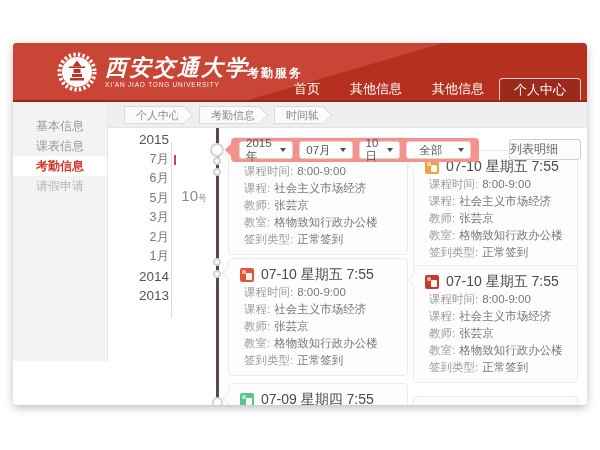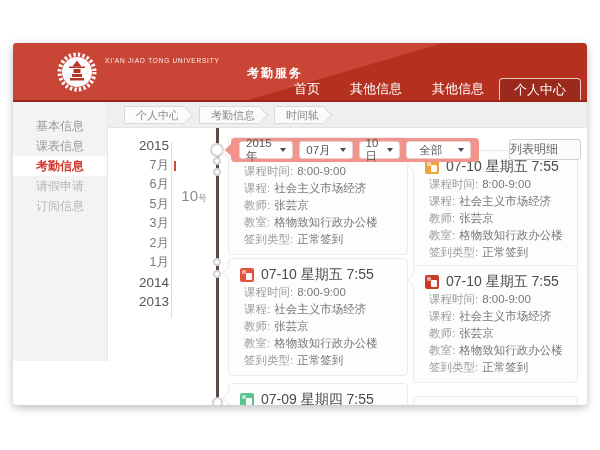--- a/index.html
+++ b/index.html
@@ -35,21 +35,21 @@
 
   
   .bcrow{position:absolute;left:95px;top:59px;width:479px;height:26px;background:#efefef;
       border-bottom:1px solid #e3e3e3;box-sizing:border-box;display:flex;align-items:center;padding-left:16px;}
   .chip{position:relative;background:#fbfbfb;border:1px solid #d9d9d9;border-right:none;height:16px;
       line-height:16px;padding:0 4px 0 11px;font-size:11px;color:#888;margin-right:15px;}
   .chip::after{content:"";position:absolute;right:-6px;top:2.4px;width:10.5px;height:10.5px;background:#fbfbfb;
       border-top:1px solid #d9d9d9;border-right:1px solid #d9d9d9;transform:rotate(45deg);}
 
   
-  .months{position:absolute;left:110px;top:93px;width:46px;}
+  .months{position:absolute;left:110px;top:87px;width:46px;}
   .m-row{position:relative;height:19.5px;line-height:19.5px;text-align:right;font-size:12.5px;color:#777;}
   .m-row.yr{font-size:13.5px;color:#555;}
   .m-tick{position:absolute;right:-7px;top:5px;width:2.5px;height:10px;background:#cf4a3c;}
   .m-sep{position:absolute;left:158px;top:99px;width:1px;height:176px;background:#ddd;}
   .axis{position:absolute;left:203px;top:85px;width:3px;height:277px;background:#5c4a42;}
   .node{position:absolute;background:#fff;border:2px solid #d4d4d4;border-radius:50%;box-sizing:border-box;}
   .day-label{position:absolute;width:36px;text-align:right;color:#8c8c8c;margin-top:44px;}
   .day-num{font-size:15px;}
   .day-suffix{font-size:9px;}
 
@@ -99,37 +99,37 @@
         <circle cx="20" cy="20" r="15" fill="#fff"></circle>
         <g fill="#b93325">
           <polygon points="20,8.5 24.5,14.5 15.5,14.5"></polygon>
           <rect x="12" y="14.5" width="16" height="1.5"></rect>
           <rect x="16.5" y="17" width="7" height="4"></rect>
           <rect x="15" y="22" width="10" height="3"></rect>
           <rect x="13" y="26" width="14" height="2.5"></rect>
         </g>
       </svg>
       <div class="uni">
+        <div class="uni-cn">西安交通大学</div>
         <div class="uni-en">XI'AN JIAO TONG UNIVERSITY</div>
       </div>
       <div class="svc">考勤服务</div>
       <div class="nav">
         <div class="nav-item">首页</div>
         <div class="nav-item">其他信息</div>
         <div class="nav-item">其他信息</div>
         <div class="nav-tab">个人中心</div>
       </div>
     </div>
 
     <div class="sidebar">
       <div class="side-item">基本信息</div>
       <div class="side-item">课表信息</div>
       <div class="side-item active">考勤信息</div>
       <div class="side-item dim">请假申请</div>
-      <div class="side-item dim">订阅信息</div>
     </div>
 
     <div class="bcrow">
       <div class="chip">个人中心</div>
       <div class="chip">考勤信息</div>
       <div class="chip">时间轴</div>
     </div>
 
     <div class="months">
       <div class="m-row yr">2015</div>

